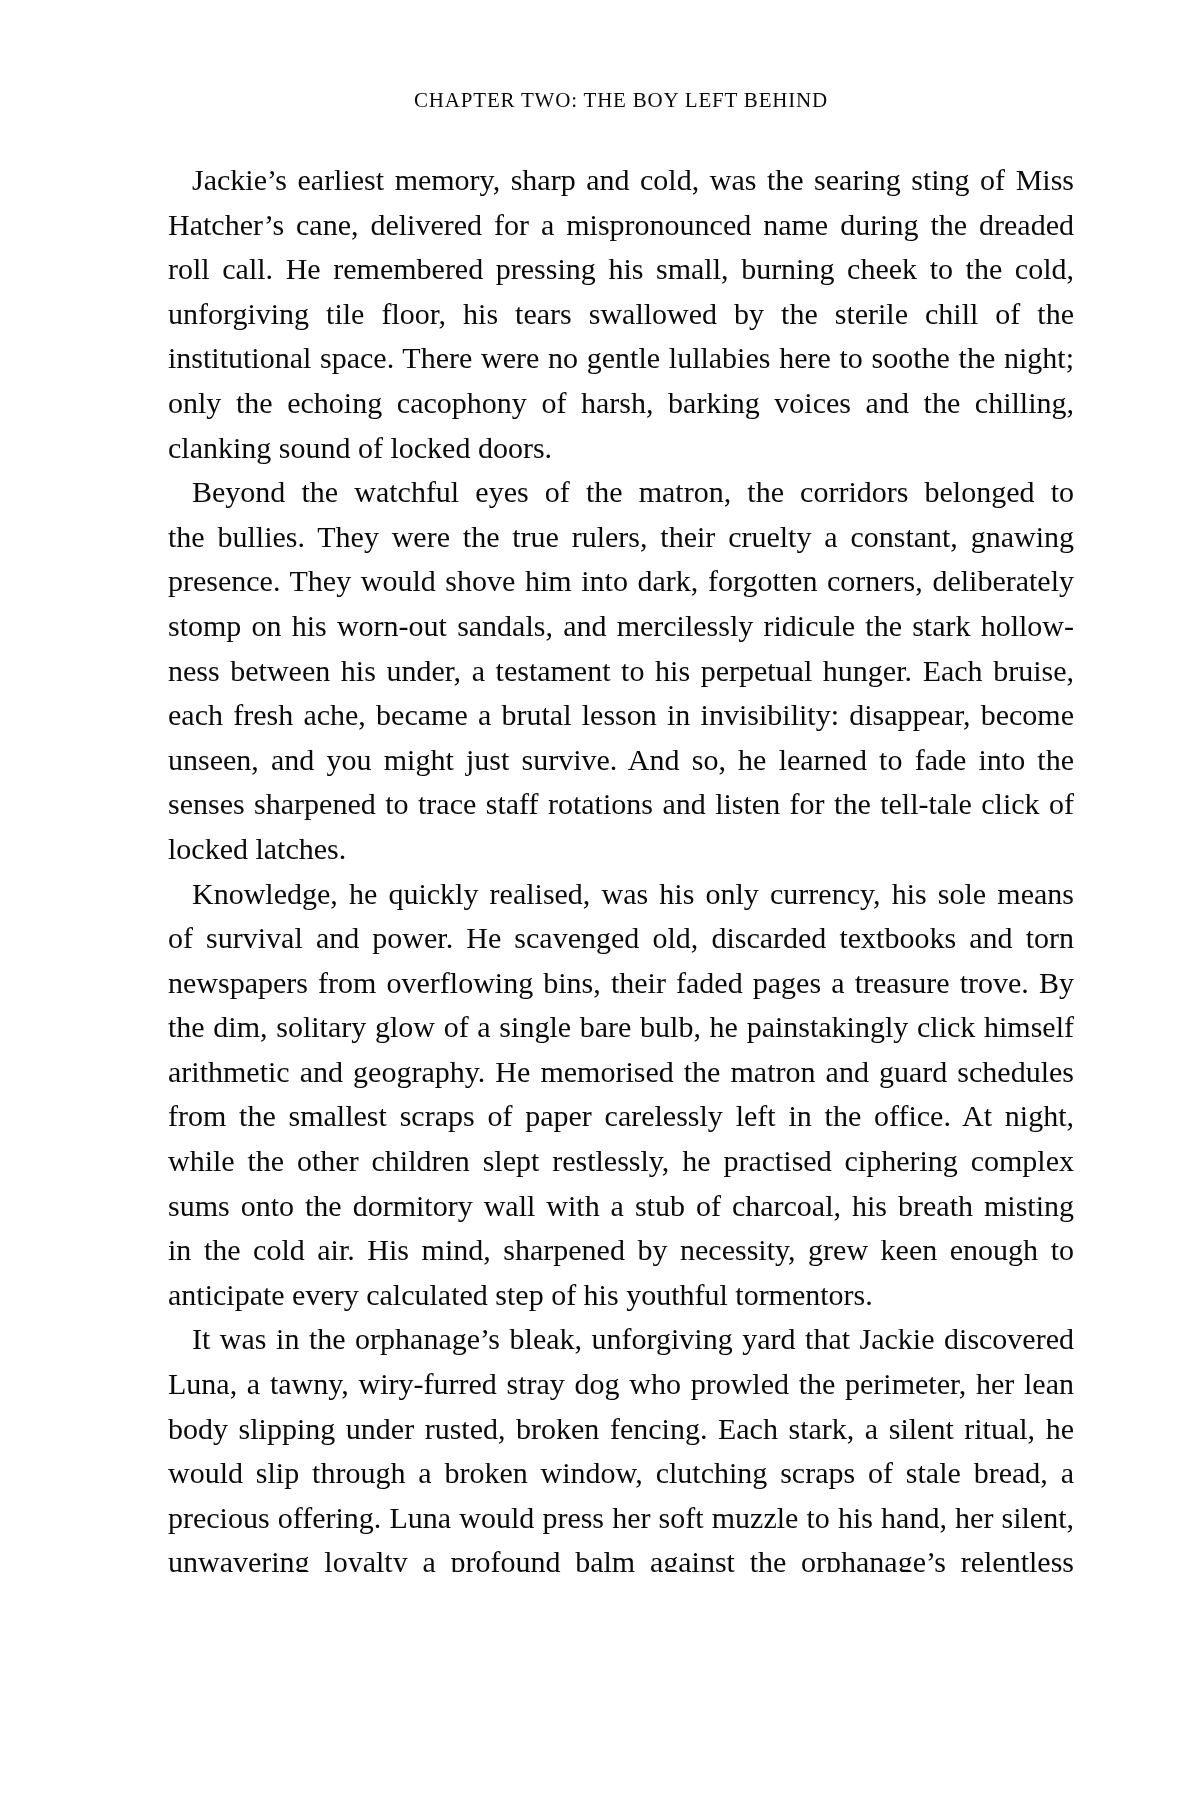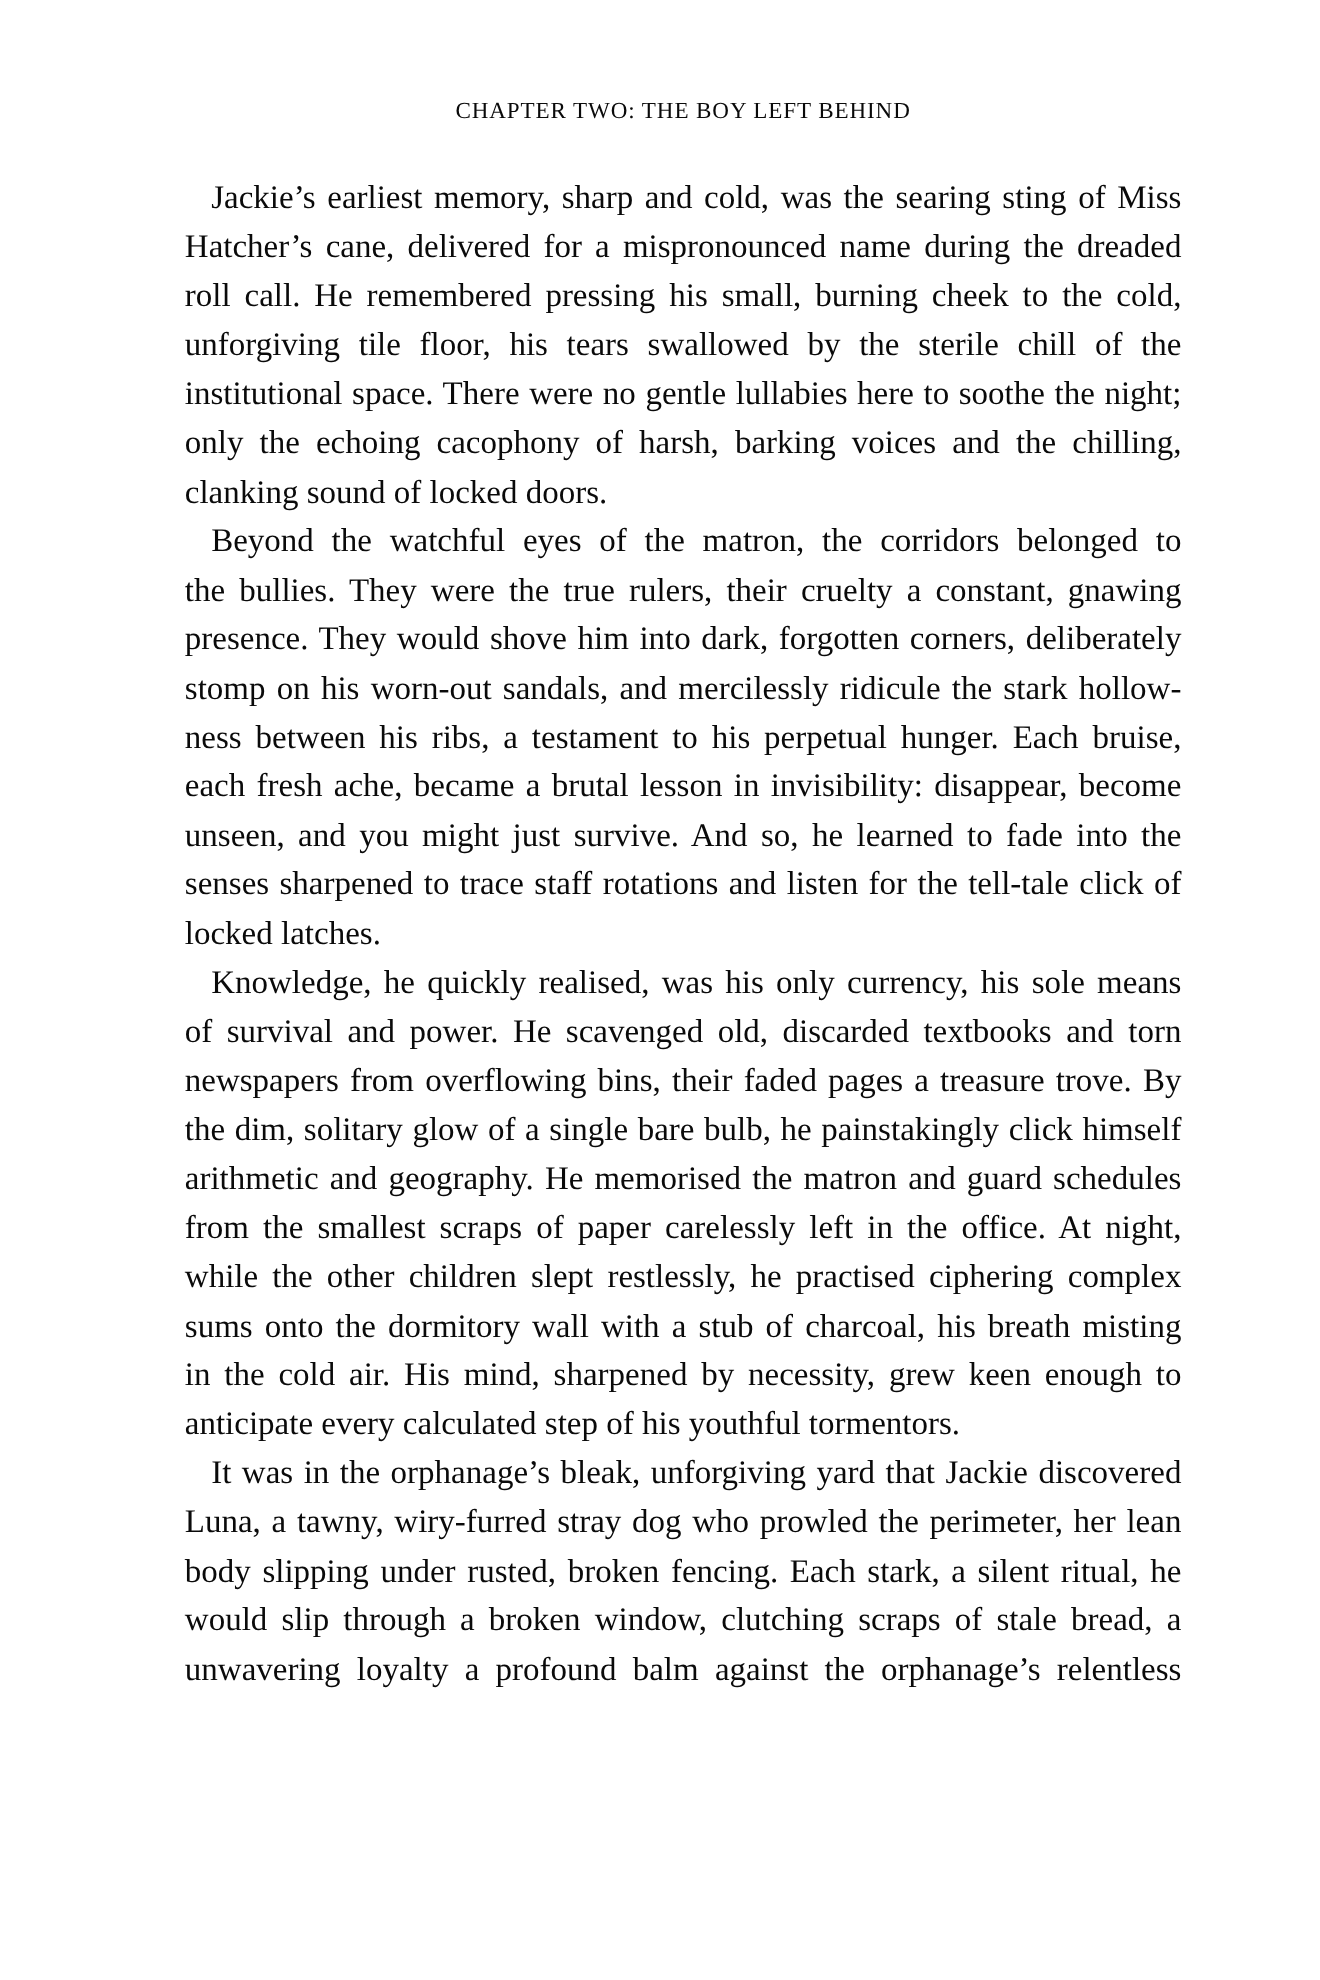--- a/index.html
+++ b/index.html
@@ -71,21 +71,21 @@
         <div class="line">unforgiving tile floor, his tears swallowed by the sterile chill of the</div>
         <div class="line">institutional space. There were no gentle lullabies here to soothe the night;</div>
         <div class="line">only the echoing cacophony of harsh, barking voices and the chilling,</div>
         <div class="line lastline">clanking sound of locked doors.</div>
       </div>
       <div class="para">
         <div class="line first">Beyond the watchful eyes of the matron, the corridors belonged to</div>
         <div class="line">the bullies. They were the true rulers, their cruelty a constant, gnawing</div>
         <div class="line">presence. They would shove him into dark, forgotten corners, deliberately</div>
         <div class="line">stomp on his worn-out sandals, and mercilessly ridicule the stark hollow-</div>
-        <div class="line">ness between his ribs, a testament to his perpetual hunger.  Each bruise,</div>
+        <div class="line">ness between his under, a testament to his perpetual hunger.  Each bruise,</div>
         <div class="line">each fresh ache, became a brutal lesson in invisibility:  disappear, become</div>
         <div class="line">unseen, and you might just survive.  And so, he learned to fade into the</div>
         <div class="line">senses sharpened to trace staff rotations and listen for the tell-tale click of</div>
         <div class="line lastline">locked latches.</div>
       </div>
       <div class="para">
         <div class="line first">Knowledge, he quickly realised, was his only currency, his sole means</div>
         <div class="line">of survival and power.  He scavenged old, discarded textbooks and torn</div>
         <div class="line">newspapers from overflowing bins, their faded pages a treasure trove.  By</div>
         <div class="line">the dim, solitary glow of a single bare bulb, he painstakingly click himself</div>
@@ -94,18 +94,19 @@
         <div class="line">while the other children slept restlessly, he practised ciphering complex</div>
         <div class="line">sums onto the dormitory wall with a stub of charcoal, his breath misting</div>
         <div class="line">in the cold air.  His mind, sharpened by necessity, grew keen enough to</div>
         <div class="line lastline">anticipate every calculated step of his youthful tormentors.</div>
       </div>
       <div class="para">
         <div class="line first">It was in the orphanage’s bleak, unforgiving yard that Jackie discovered</div>
         <div class="line">Luna, a tawny, wiry-furred stray dog who prowled the perimeter, her lean</div>
         <div class="line">body slipping under rusted, broken fencing. Each stark, a silent ritual, he</div>
         <div class="line">would slip through a broken window, clutching scraps of stale bread, a</div>
+        <div class="line">precious offering. Luna would press her soft muzzle to his hand, her silent,</div>
         <div class="line">unwavering loyalty a profound balm against the orphanage’s relentless</div>
       </div>
     </div>
 
   <div class="page-number">5</div>
 </div>
 
 </body></html>

